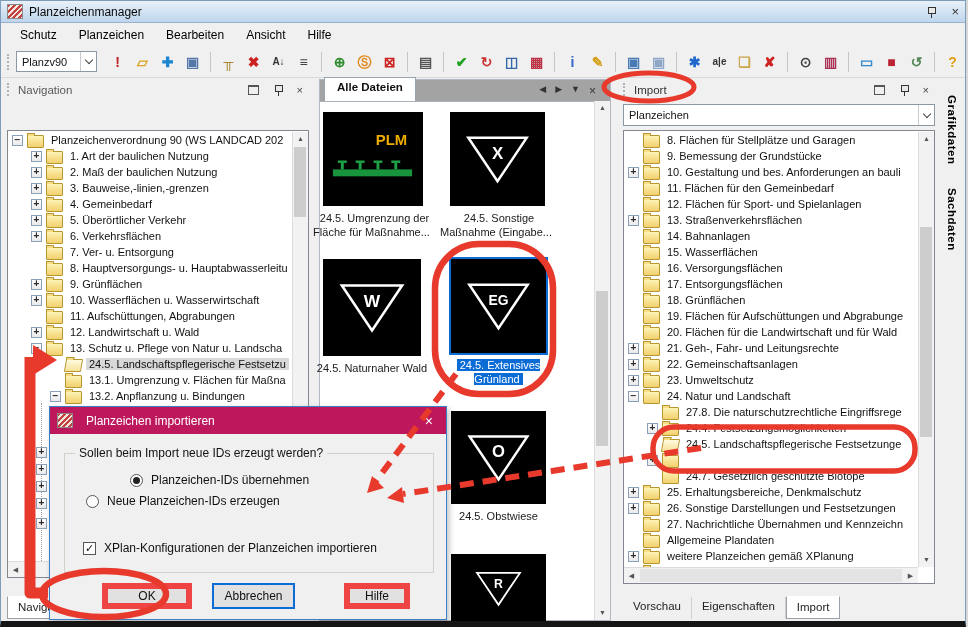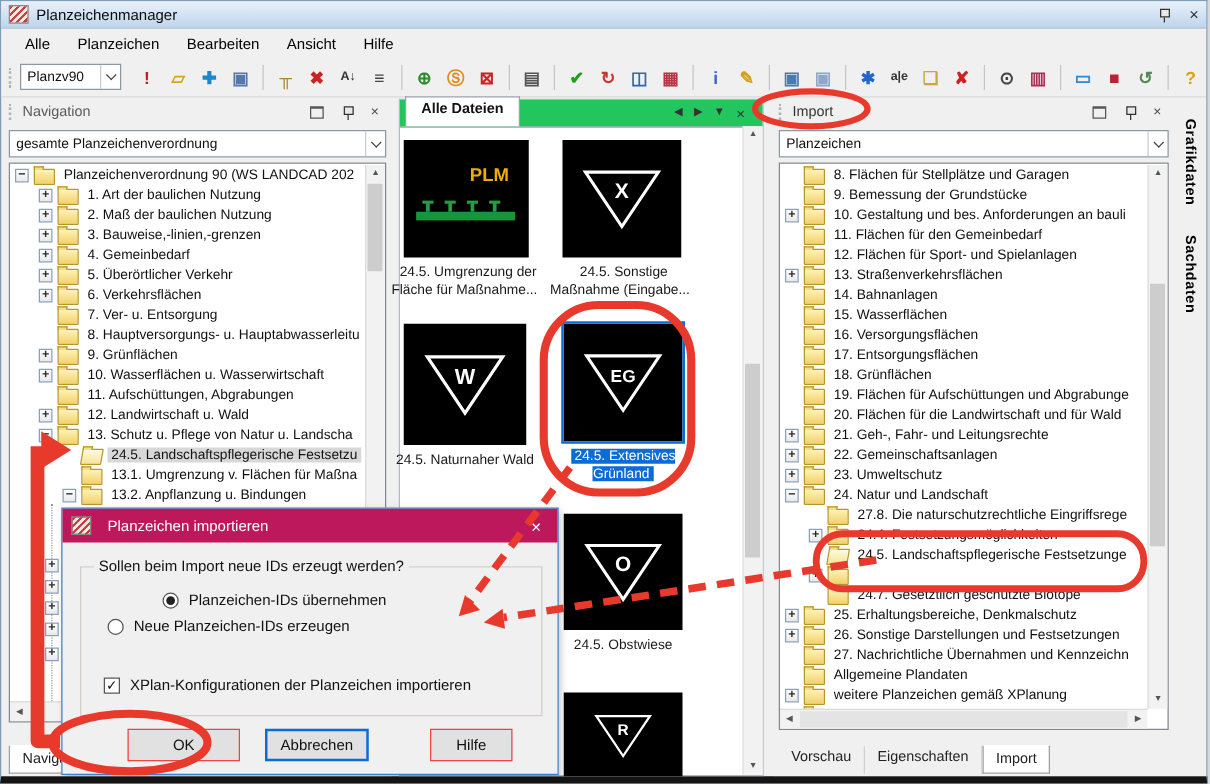--- a/index.html
+++ b/index.html
@@ -66,21 +66,21 @@
   .hscroll{position:absolute;left:0;right:16px;bottom:0;height:15px;background:#f2f2f2;border-top:1px solid #dcdcdc;}
   .hscroll .arr{position:absolute;top:0;width:15px;height:15px;color:#555;font-size:7px;text-align:center;line-height:15px;}
   .bottom-tabs{position:absolute;left:4px;bottom:2px;height:22px;display:flex;}
   .btab{padding:3px 10px 0 10px;color:#222;font-size:11.5px;border-right:1px solid #d0d0d0;}
   .btab.active{background:#fff;border:1px solid #9aa0a8;border-top:1px solid #fff;margin-top:-1px;padding-top:4px;}
   
   .sliver-line{position:absolute;border-left:1px dotted #9a9a9a;}
   
   #center-panel{position:absolute;left:318px;top:78px;width:292px;bottom:0;background:#fff;
      border:1px solid #b2b8c2;box-sizing:border-box;}
-  .chead{position:absolute;left:0;right:0;top:0;height:21px;background:#22c55e;border-bottom:1px solid #aab2bd;
+  .chead{position:absolute;left:0;right:0;top:0;height:21px;background:#a3a3a3;border-bottom:1px solid #aab2bd;
      display:flex;align-items:flex-end;}
   .ctab{height:20px;background:#fff;border:1px solid #9aa2ad;border-bottom:none;margin-left:4px;
      padding:3px 12px 0 12px;font-weight:bold;font-size:11.5px;}
   .chead-btns{position:absolute;right:14px;top:4px;display:flex;gap:9px;color:#333;font-size:9px;}
   .thumb{position:absolute;background:#000;}
   .thumb svg{display:block;}
   .thumb.selected{outline:2px solid #0c6cd6;}
   .tcap{position:absolute;width:150px;text-align:center;font-size:11px;line-height:14px;color:#1a1a1a;white-space:pre-line;}
   .tcap span{padding:0 3px;}
   .tcap.selected span{background:#0c6cd6;color:#fff;}
@@ -96,40 +96,40 @@
   .dtitle .t{flex:1;font-size:12px;margin-left:7px;}
   .dtitle .x{font-size:14px;color:#fff;padding:0 6px;}
   .group{position:absolute;left:14px;top:46px;width:368px;height:118px;border:1px solid #d2cfc8;}
   .group-label{position:absolute;left:10px;top:-8px;background:#f0f0f0;padding:0 4px;font-size:12px;}
   .opt{position:absolute;left:36px;display:flex;align-items:center;font-size:12px;}
   .radio{width:13px;height:13px;border:1px solid #555;border-radius:50%;background:#fff;margin-right:8px;
      display:inline-flex;align-items:center;justify-content:center;box-sizing:border-box;}
   .radio .dot{width:7px;height:7px;border-radius:50%;background:#222;}
   .cbx{width:13px;height:13px;border:1px solid #555;background:#fff;margin-right:8px;
      display:inline-flex;align-items:center;justify-content:center;font-size:11px;color:#111;box-sizing:border-box;}
-  .dbtn{position:absolute;top:176px;height:26px;background:#e1e1e1;border:1px solid #ef4444;
+  .dbtn{position:absolute;top:176px;height:26px;background:#e1e1e1;border:6px solid #ef4444;
      font-size:12px;font-family:"Liberation Sans",sans-serif;display:flex;align-items:center;justify-content:center;box-sizing:border-box;}
   .dbtn.focused{border:2px solid #0c6cd6;}
   
   #anno{position:absolute;left:0;top:0;width:966px;height:627px;z-index:60;pointer-events:none;}
 </style>
 </head>
 <body>
 
 <div id="app">
 
   <div class="titlebar">
     <span class="app-ico"></span>
     <span class="t">Planzeichenmanager</span>
     <span class="pin"></span>
     <span class="winbtn">×</span>
   </div>
 
   <div class="menubar" id="menubar">
-      <span class="menu-item">Alle</span>
+      <span class="menu-item">Schutz</span>
       <span class="menu-item">Planzeichen</span>
       <span class="menu-item">Bearbeiten</span>
       <span class="menu-item">Ansicht</span>
       <span class="menu-item">Hilfe</span>
     </div>
 
   <div class="toolbar">
     <span class="grip"></span>
     <div class="combo" id="profile-combo">
       <span class="cv">Planzv90</span>
@@ -181,26 +181,20 @@
       </span>
   </div>
 
   <div class="panel" id="left-panel">
     <div class="phead">
       <span class="grip"></span>
       <span class="ptitle">Navigation</span>
       <span class="floatbtn"></span>
       <span class="pin"></span>
       <span class="pbtn">×</span>
-    </div>
-    <div class="combo pcombo">
-      <span class="cv">gesamte Planzeichenverordnung</span>
-      <span class="chev">
-          <i></i>
-        </span>
     </div>
     <div class="treebox" id="left-tree-box">
       <div class="tree" id="left-tree">
           <div class="tree-row" style="padding-left: 4px;">
             <span class="expander">−</span>
             <span class="folder"></span>
             <span class="tlabel">Planzeichenverordnung 90 (WS LANDCAD 202</span>
           </div>
           <div class="tree-row" style="padding-left: 23px;">
             <span class="expander">+</span>

